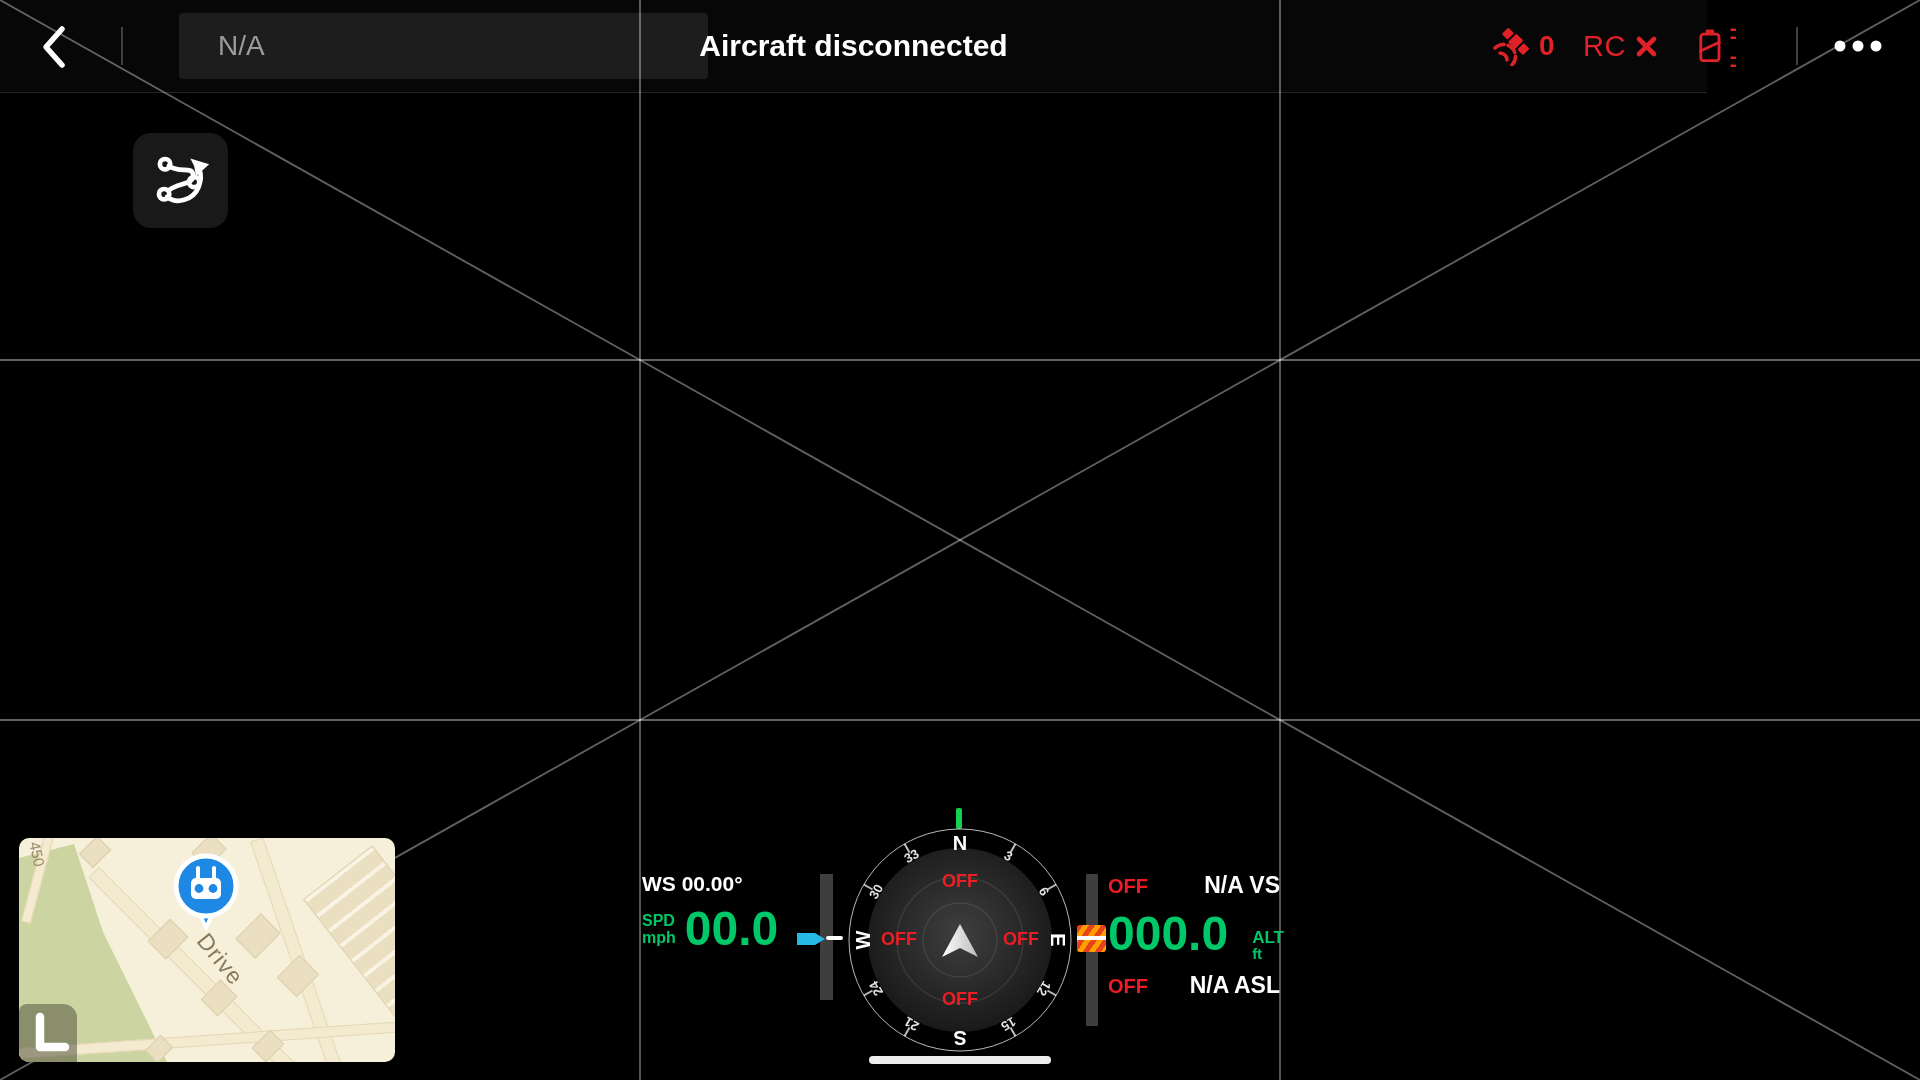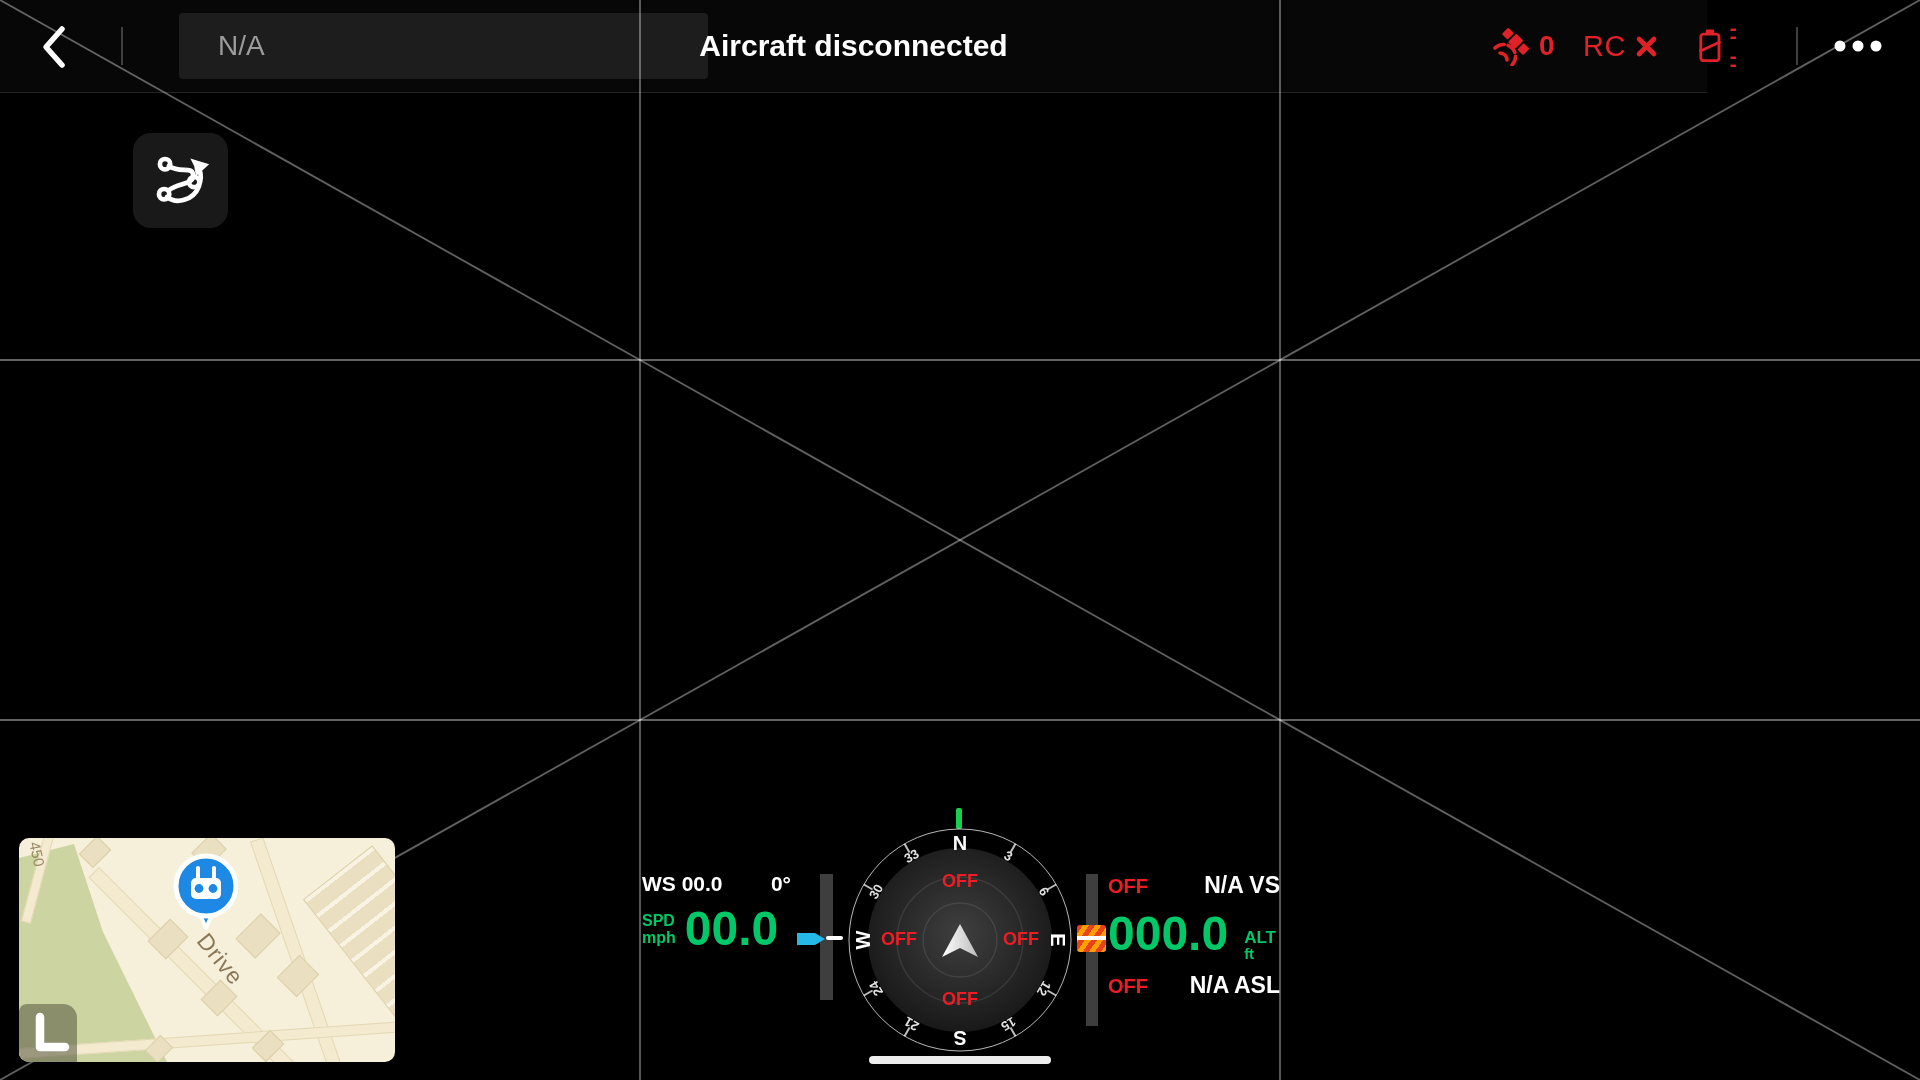--- a/index.html
+++ b/index.html
@@ -41,33 +41,33 @@
               letter-spacing:1px;transform:rotate(51deg);transform-origin:left top;}
   .map-roadnum{position:absolute;left:24px;top:2px;z-index:4;color:#998a68;font-size:15px;
                transform:rotate(78deg);transform-origin:left top;}
   .pin{position:absolute;left:149px;top:14px;z-index:5;}
   .lbadge{position:absolute;left:0;bottom:0;width:58px;height:58px;z-index:6;
           background:rgba(84,84,62,.55);border-radius:8px 14px 0 8px;display:flex;
           align-items:center;justify-content:center;cursor:pointer;}
   
   .cluster{position:absolute;inset:0;z-index:3;pointer-events:none;}
   .lblock{position:absolute;left:642px;top:872px;width:149px;}
-  .row1{display:flex;justify-content:space-between;align-items:baseline;color:#fff;
+  .row1{display:flex;align-items:baseline;color:#fff;
         font-size:21px;font-weight:bold;height:26px;}
   .lrow2{display:flex;align-items:center;gap:9px;margin-top:8px;}
   .spd-unit{display:flex;flex-direction:column;color:#00c767;font-size:16px;font-weight:bold;line-height:17px;}
   .bigval{color:#00c767;font-size:48px;font-weight:bold;letter-spacing:0px;line-height:46px;}
   .tape{position:absolute;width:13px;background:#3e3e3e;}
   .cyan-ptr{position:absolute;left:797px;top:931px;}
   .wdash{position:absolute;left:826px;top:936px;width:17px;height:4px;background:#fff;border-radius:2px;}
   .rblock{position:absolute;left:1108px;top:872px;width:172px;}
   .rr{display:flex;justify-content:space-between;align-items:baseline;height:26px;}
   .off-t{color:#ee1d25;font-size:20px;font-weight:bold;}
   .whi-t{color:#fff;font-size:23px;font-weight:bold;}
-  .rrow2{display:flex;align-items:center;gap:16px;margin-top:8px;margin-bottom:10px;}
+  .rrow2{display:flex;align-items:center;gap:24px;margin-top:8px;margin-bottom:10px;}
   .alt-unit{display:flex;flex-direction:column;align-items:flex-start;color:#00c767;
             font-weight:bold;line-height:16px;margin-top:24px;}
   .alt-unit .a1{font-size:17px;} .alt-unit .a2{font-size:15px;}
   .orange-mark{position:absolute;left:1077px;top:925px;width:29px;height:27px;border-radius:3px;
      background:repeating-linear-gradient(125deg,#e8421c 0 5px,#ffa000 5px 10px);z-index:4;}
   .orange-mark:after{content:"";position:absolute;left:0;right:0;top:11px;height:4px;background:#fff;}
   
   .compass{position:absolute;left:848px;top:828px;width:224px;height:224px;}
   .green-tick{position:absolute;left:956px;top:808px;width:6px;height:21px;background:#14d24e;border-radius:2px;}
   .cl{position:absolute;left:50%;top:50%;color:#e2e2e2;font-size:13px;font-weight:bold;white-space:nowrap;}

